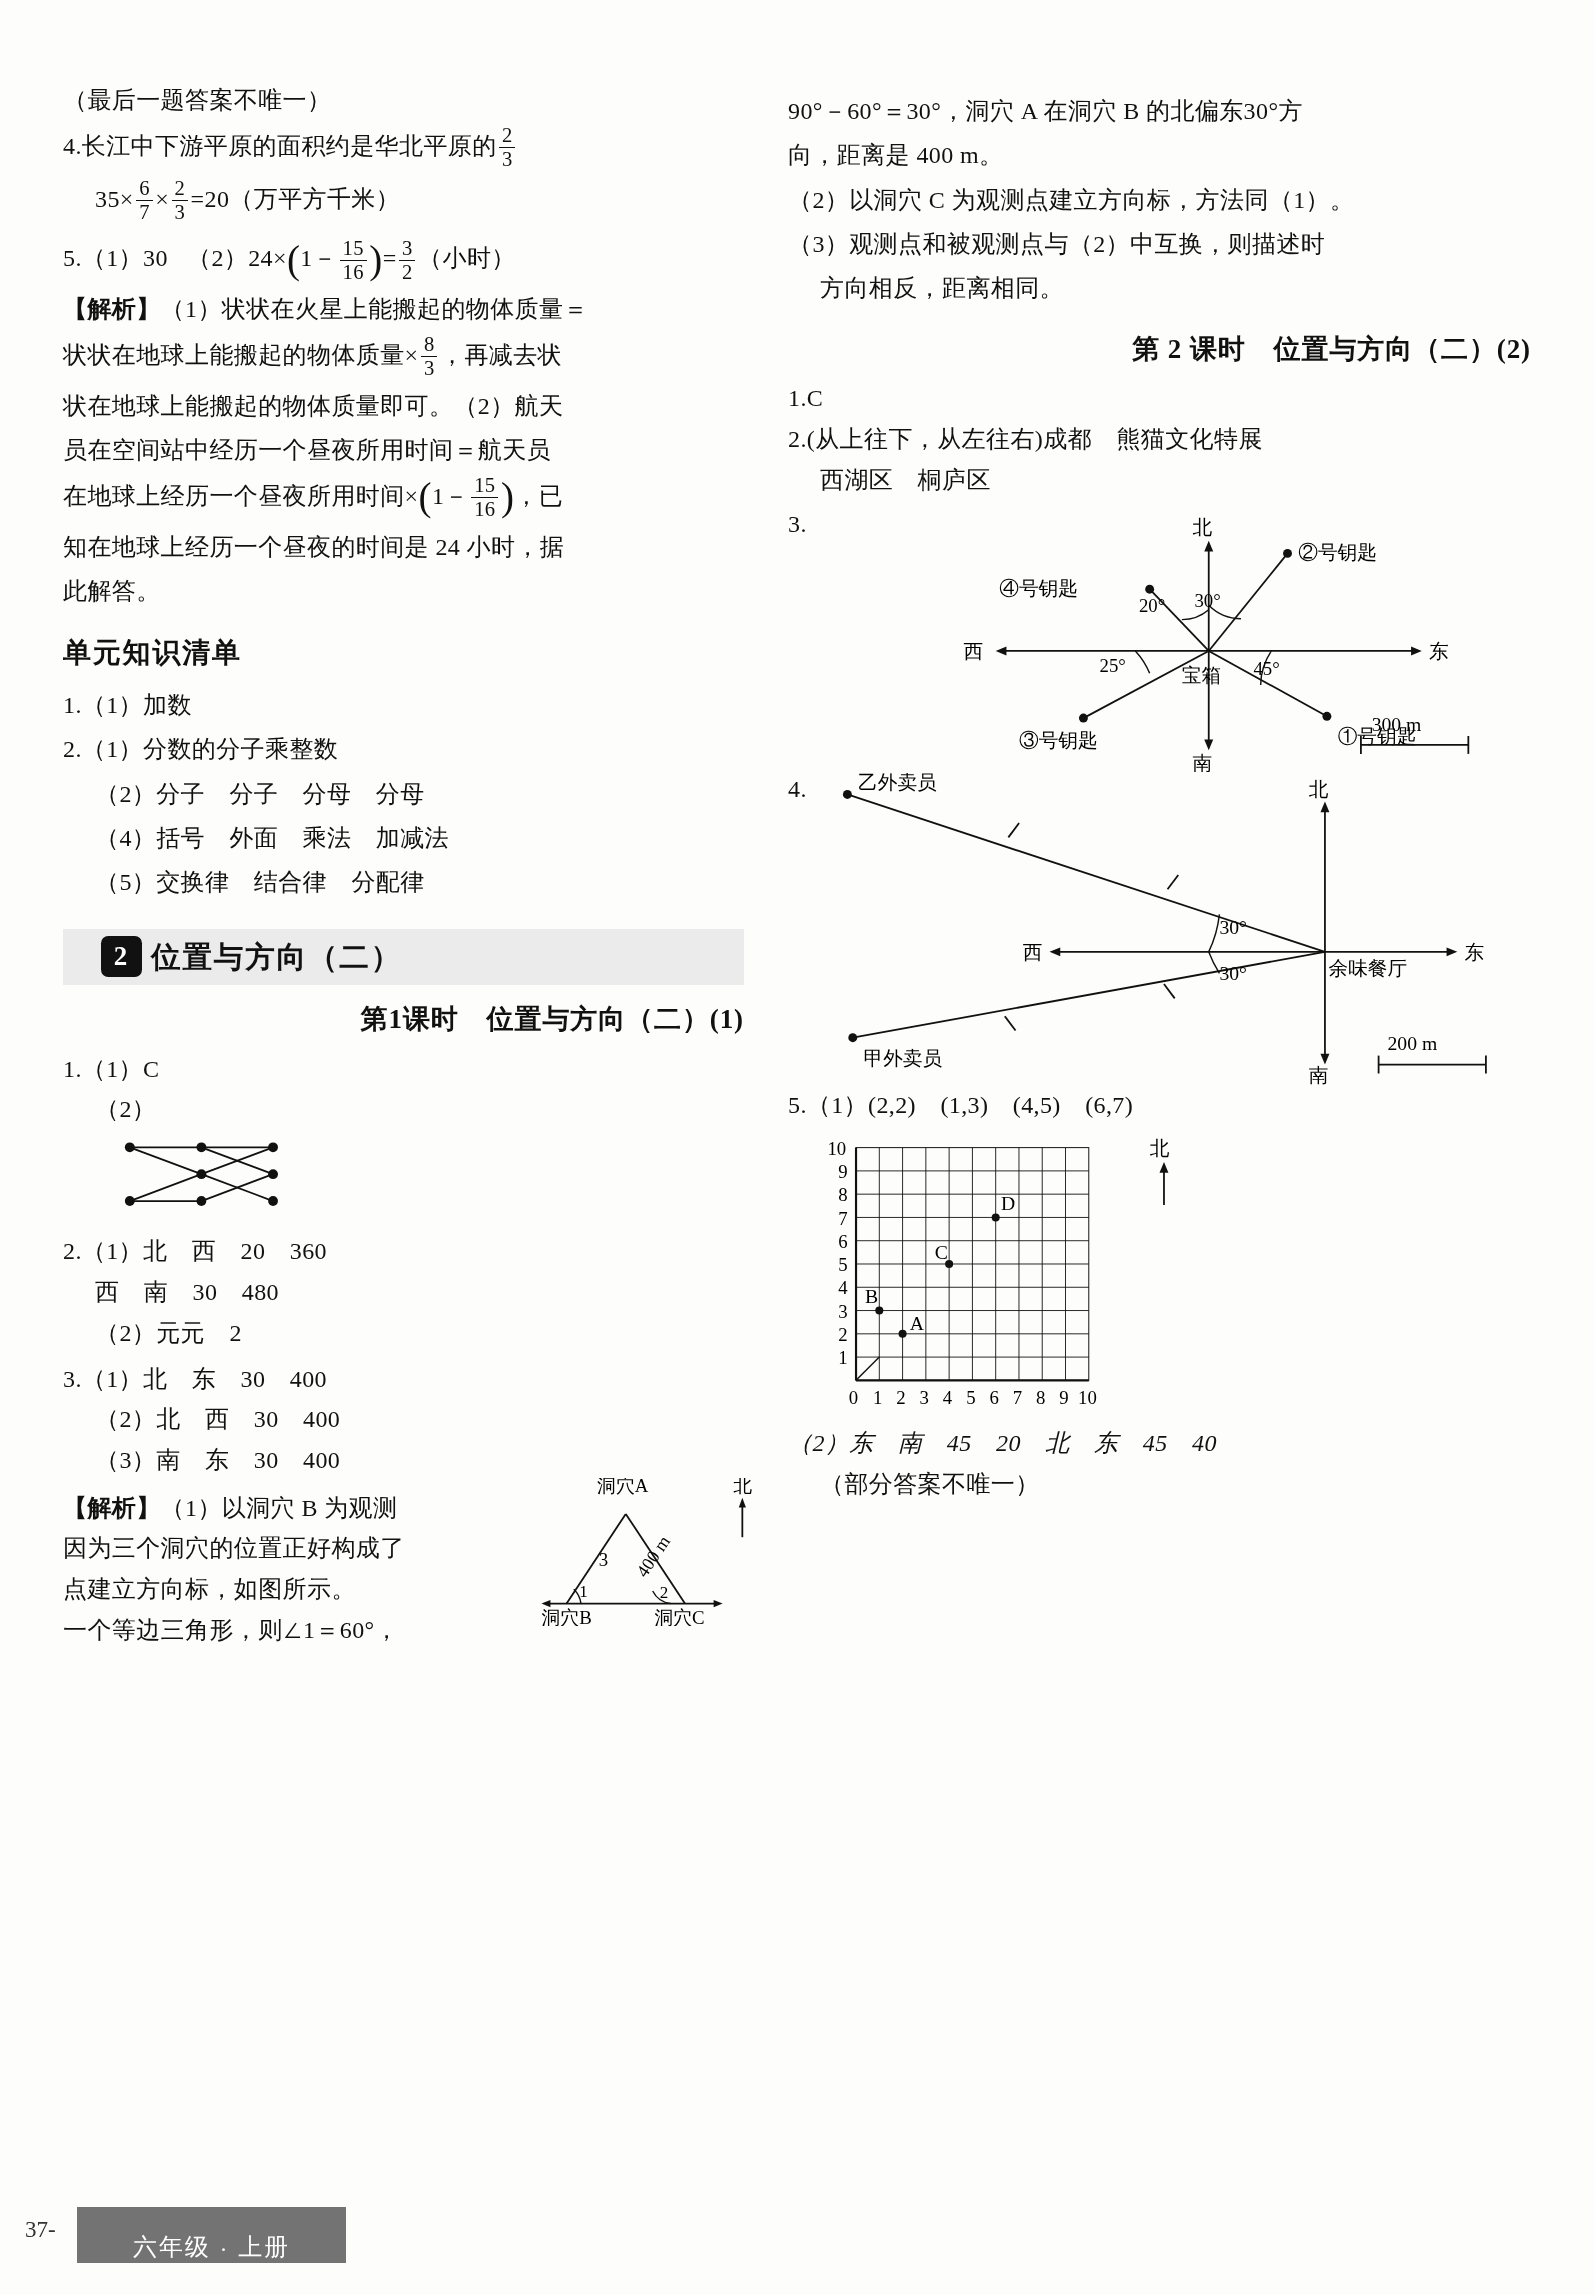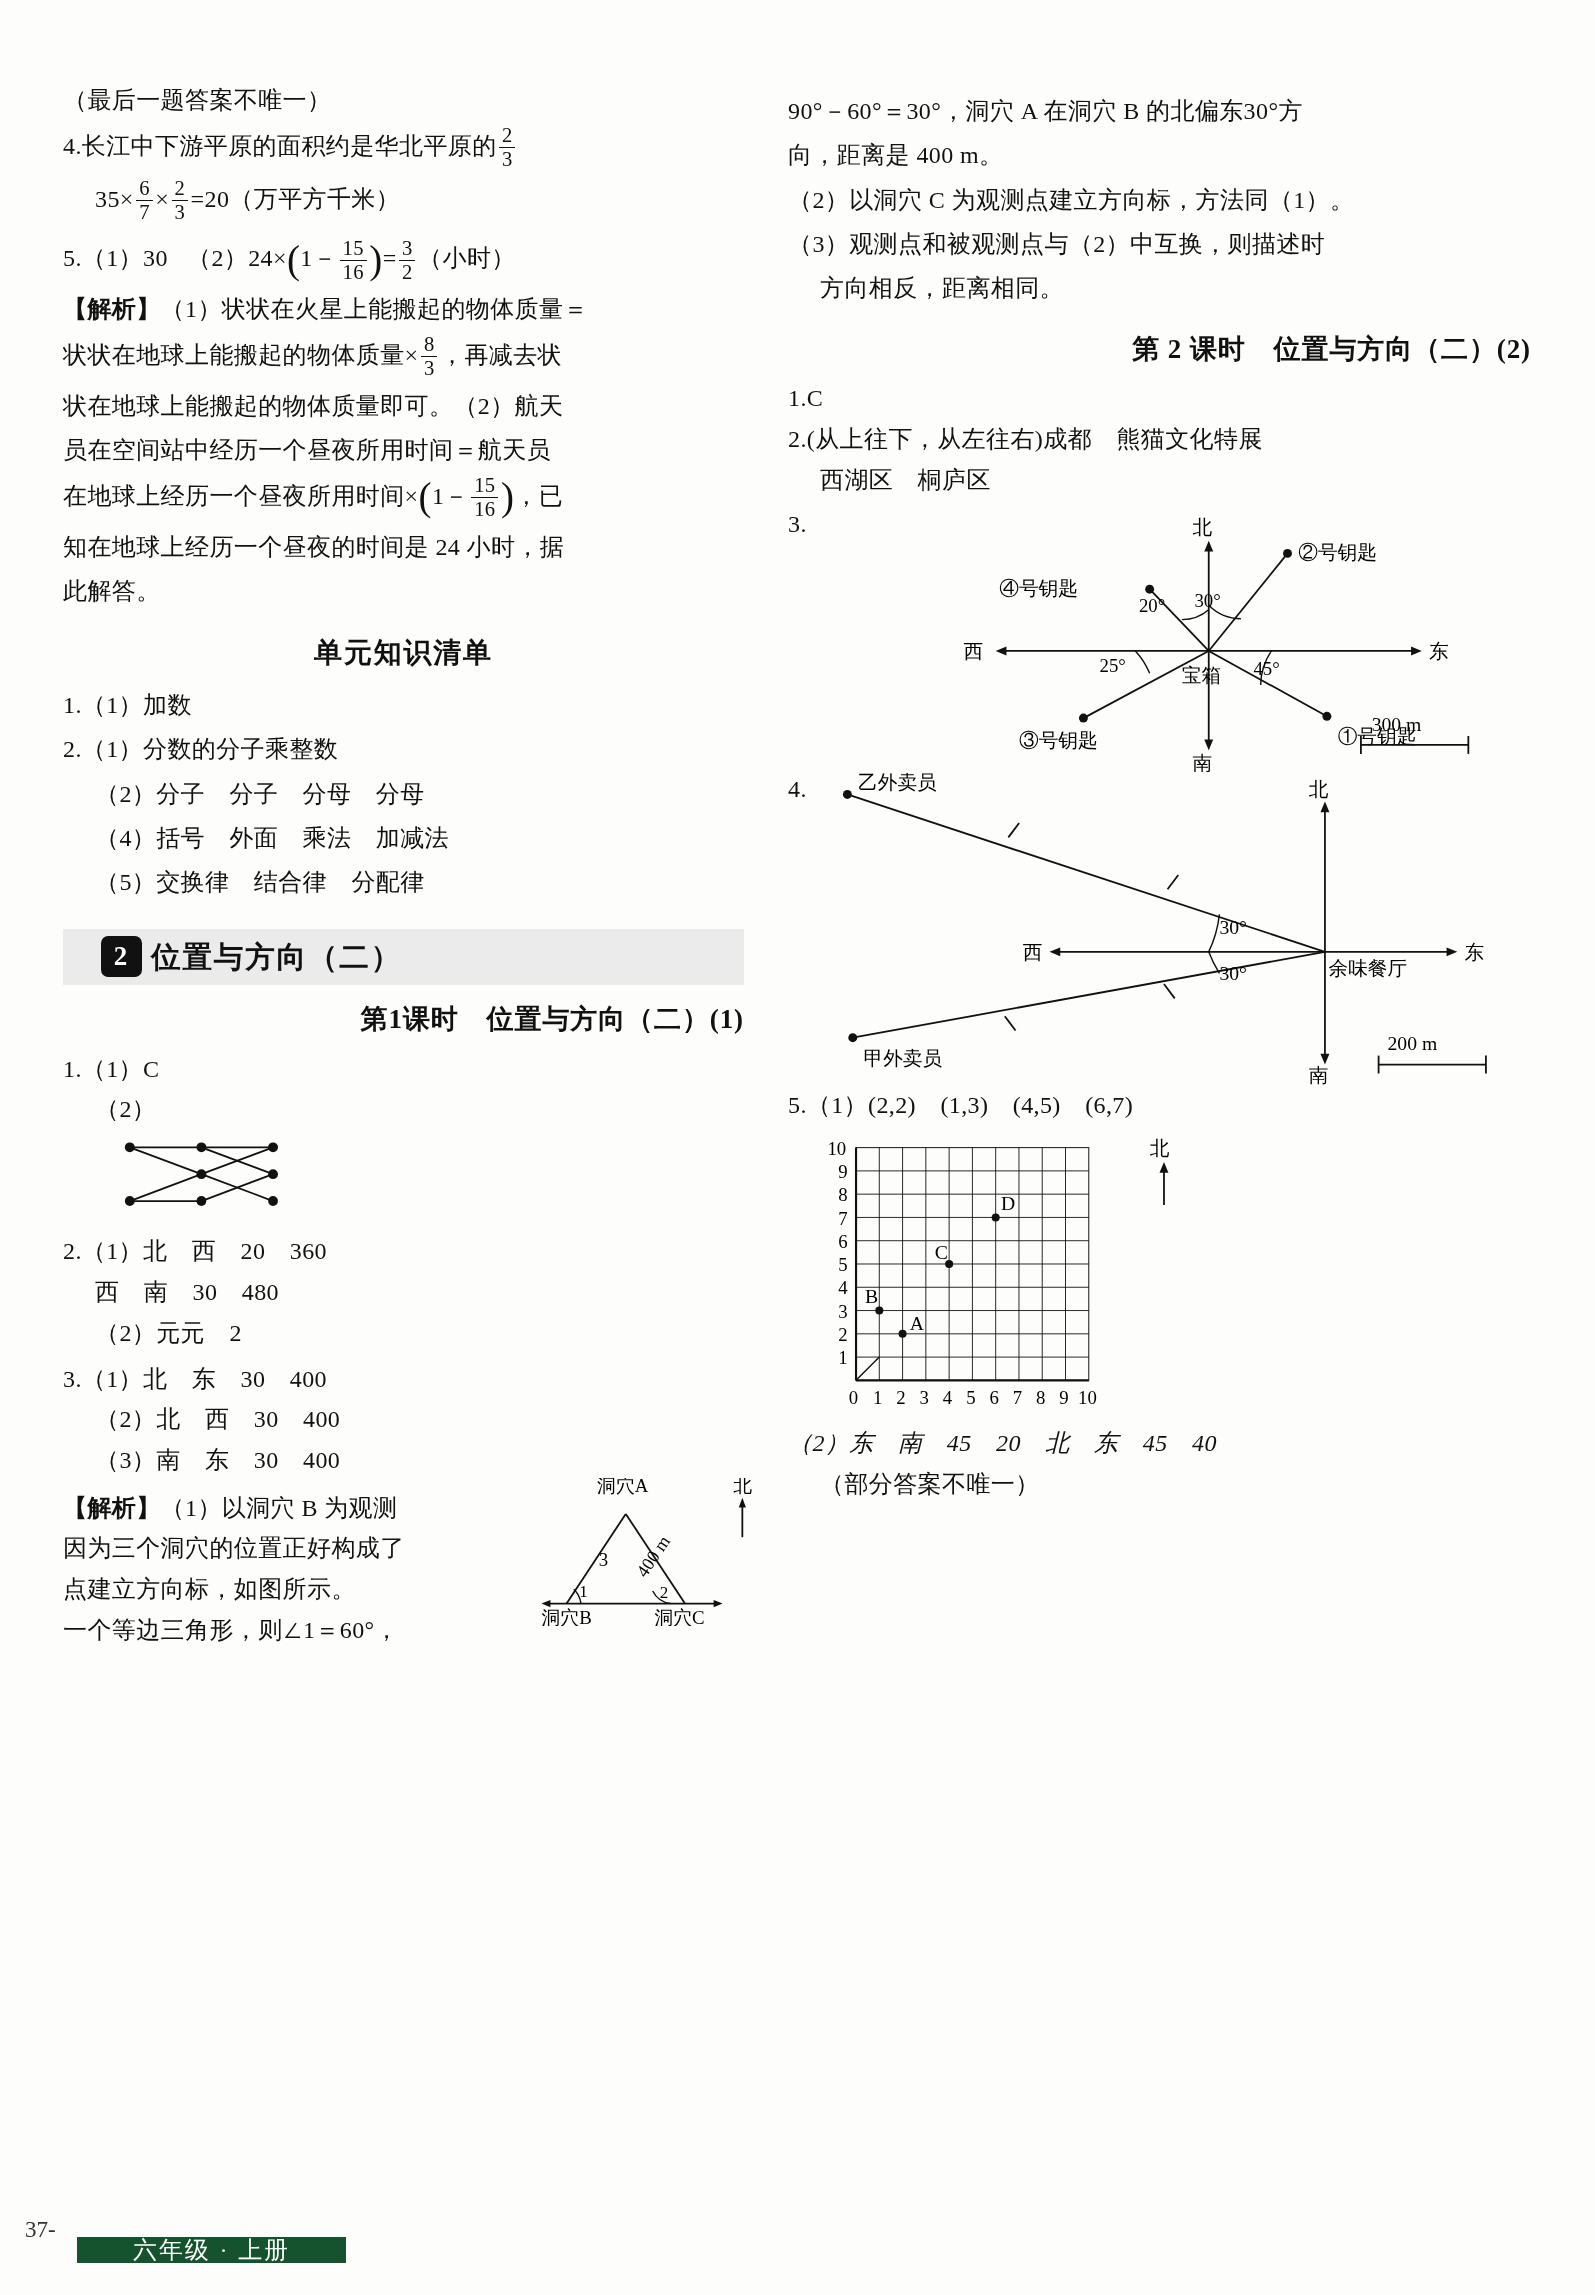--- a/index.html
+++ b/index.html
@@ -22,31 +22,31 @@
   
   .frac { display:inline-block; vertical-align:middle; text-align:center;
           font-size:20.6px; line-height:1.12; margin:0 2.7px; position:relative; top:-0.9px;}
   .frac .num { display:block; padding:0 2.7px;}
   .frac .den { display:block; border-top:1.4px solid #111; padding:0 2.7px;}
 
   .paren-big { display:inline-block; font-size:39px; vertical-align:middle; line-height:.9;
                position:relative; top:-1.8px; font-weight:300;}
 
   
-  .h-center { text-align:center; font-weight:bold; font-size:28px; margin:23px 0 14.3px 0; letter-spacing:1.8px;}
+  .h-center { font-weight:bold; font-size:28px; margin:23px 0 14.3px 0; letter-spacing:1.8px;}
   .unit-bar { background:#ebebeb; height:56px; display:flex; align-items:center; padding-left:88px;
               font-size:29.6px; font-weight:bold; letter-spacing:1.8px; margin:27px 0 16px 0; position:relative;}
   .unit-num { position:absolute; left:38px; top:7.2px; width:41px; height:41px; background:#111; color:#fff;
               border-radius:7.2px; font-size:27px; display:flex; align-items:center; justify-content:center; font-weight:bold;}
   .h-lesson { text-align:right; font-weight:bold; font-size:27px; margin:16px 0 12.5px 0; letter-spacing:0.9px;}
 
   .jie { font-weight:bold; }
   .pagenum { position:absolute; left:25px; bottom:52px; font-size:23px; color:#333;}
-  .foot-band { position:absolute; left:77px; bottom:32px; width:269px; height:26px;
-               background:#14532d; color:#fff; font-size:24px; display:flex; align-items:center;
+  .foot-band { position:absolute; left:77px; bottom:32px; width:269px; height:56px;
+               background:#737373; color:#fff; font-size:24px; display:flex; align-items:flex-end;
                justify-content:center; letter-spacing:1.8px;}
   .foot-dot { margin:0 9px; }
 
   svg { display:block; }
   .crossfig { margin:3.6px 0 5.4px 54px; }
   .fig { margin:9px 0 5.4px 0; }
 </style>
 </head>
 <body>
 

